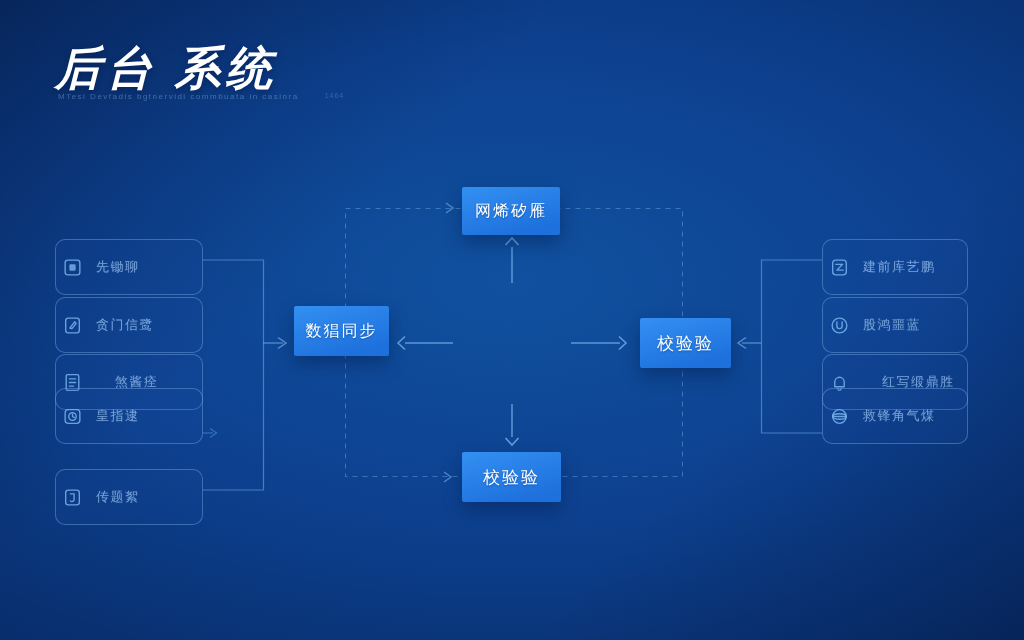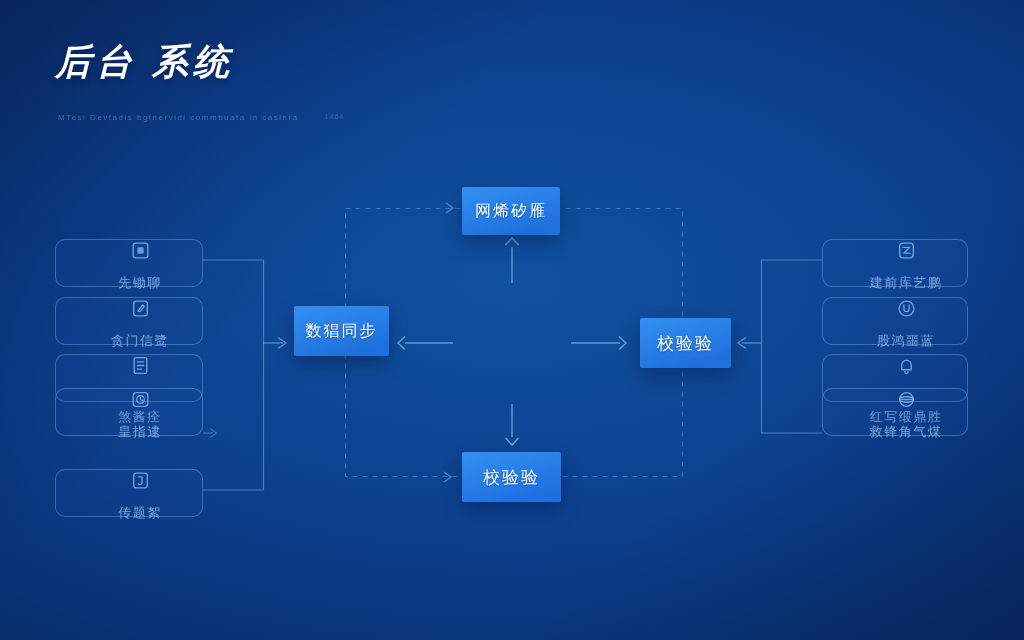--- a/index.html
+++ b/index.html
@@ -12,27 +12,27 @@
       linear-gradient(315deg, rgba(3,16,50,.30) 0%, rgba(3,16,50,0) 30%),
       radial-gradient(115% 95% at 50% 44%,
         var(--bg_center,#10519f) 0%, #0d4190 38%, #082d6b 74%, var(--bg_edge,#062050) 100%);
   }
   .stage{position:absolute;inset:0;}
 
   
   .title{
     position:absolute;left:55px;top:38px;
     color:var(--title,#ffffff);
-    font-size:36px;font-weight:900;font-style:italic;
+    font-size:46px;font-weight:900;font-style:italic;
     letter-spacing:5px;white-space:pre;
     text-shadow:0 2px 6px rgba(3,20,60,.45);
   }
   .subtitle-row{
     position:absolute;left:58px;top:92px;width:340px;
-    display:flex;align-items:flex-start;gap:26px;margin-top:21px;
+    display:flex;align-items:flex-start;gap:26px;
   }
   .subtitle{
     color:#9cc2ee;opacity:.38;font-size:8px;letter-spacing:1.5px;white-space:nowrap;
   }
   .subtitle-mark{color:#9cc2ee;opacity:.28;font-size:7px;letter-spacing:1px;}
 
   
   svg.wires{position:absolute;inset:0;z-index:1;}
   .wire{stroke:var(--line,#6aa6e4);fill:none;}
 
@@ -58,26 +58,26 @@
     display:flex;align-items:center;justify-content:center;
     background:radial-gradient(circle at 50% 22%,var(--hub_top,#48a0f6) 0%,#2b84ea 45%,var(--hub_bottom,#1560cb) 100%);
     color:#fff;font-weight:800;font-size:23px;letter-spacing:2px;
     box-shadow:0 14px 30px rgba(2,16,52,.45);
     text-shadow:0 1px 3px rgba(8,40,110,.5);
     white-space:nowrap;
   }
 
   
   .panel-item{
-    position:absolute;z-index:2;height:48px;
+    position:absolute;z-index:2;height:56px;
     border:1px solid rgba(116,166,226,.45);
     border-radius:10px;
     background:rgba(28,80,165,.14);
     display:flex;align-items:center;gap:13px;
-    padding-left:22px;box-sizing:border-box;flex-direction:column;
+    padding-left:6px;box-sizing:border-box;
   }
   .panel-left .panel-item{left:55px;width:148px;}
   .panel-right .panel-item{left:822px;width:146px;}
   .item-icon{width:21px;height:21px;flex:0 0 21px;display:flex;}
   .item-icon svg{width:21px;height:21px;}
   .item-icon .ik{stroke:#7ab4ee;stroke-width:1.3;fill:none;stroke-linecap:round;stroke-linejoin:round;opacity:.85;}
   .item-icon .if{fill:#7ab4ee;opacity:.8;}
   .item-label{
     color:var(--item_text,#8fb9e8);opacity:.82;
     font-size:13px;letter-spacing:1.5px;white-space:nowrap;

